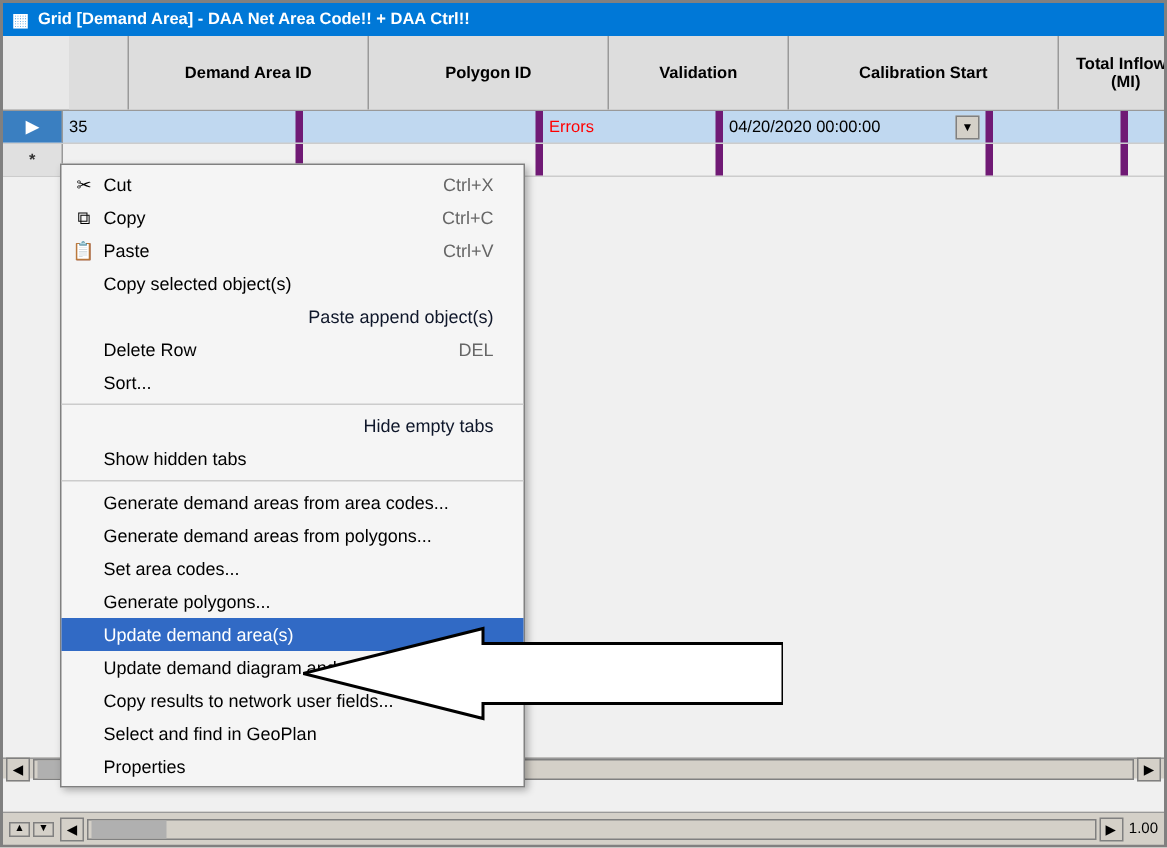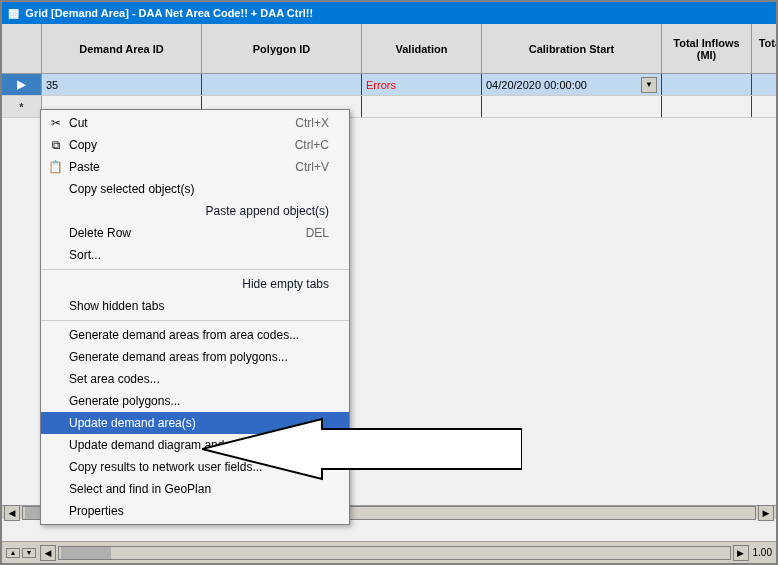--- a/index.html
+++ b/index.html
@@ -35,20 +35,21 @@
       display: flex;
       flex-direction: column;
       position: relative;
       overflow: hidden;
     }
     .grid-header {
       display: flex;
       background: #e8e8e8;
       border-bottom: 1px solid #999;
       min-height: 50px;
+      padding-left: 44px;
     }
     .grid-header-cell {
       border-right: 1px solid #999;
       padding: 4px 6px;
       font-weight: bold;
       font-size: 11px;
       display: flex;
       align-items: center;
       justify-content: center;
       text-align: center;
@@ -73,21 +74,21 @@
       min-height: 22px;
       border-bottom: 1px solid #ccc;
     }
     .grid-row.selected {
       background: #c0d8f0;
     }
     .grid-row.new-row {
       background: #f0f0f0;
     }
     .grid-cell {
-      border-right: 1px solid #701a75;
+      border-right: 5px solid #701a75;
       padding: 2px 4px;
       font-size: 11px;
       display: flex;
       align-items: center;
       overflow: hidden;
     }
     .row-indicator {
       width: 40px;
       min-width: 40px;
       background: #e0e0e0;

